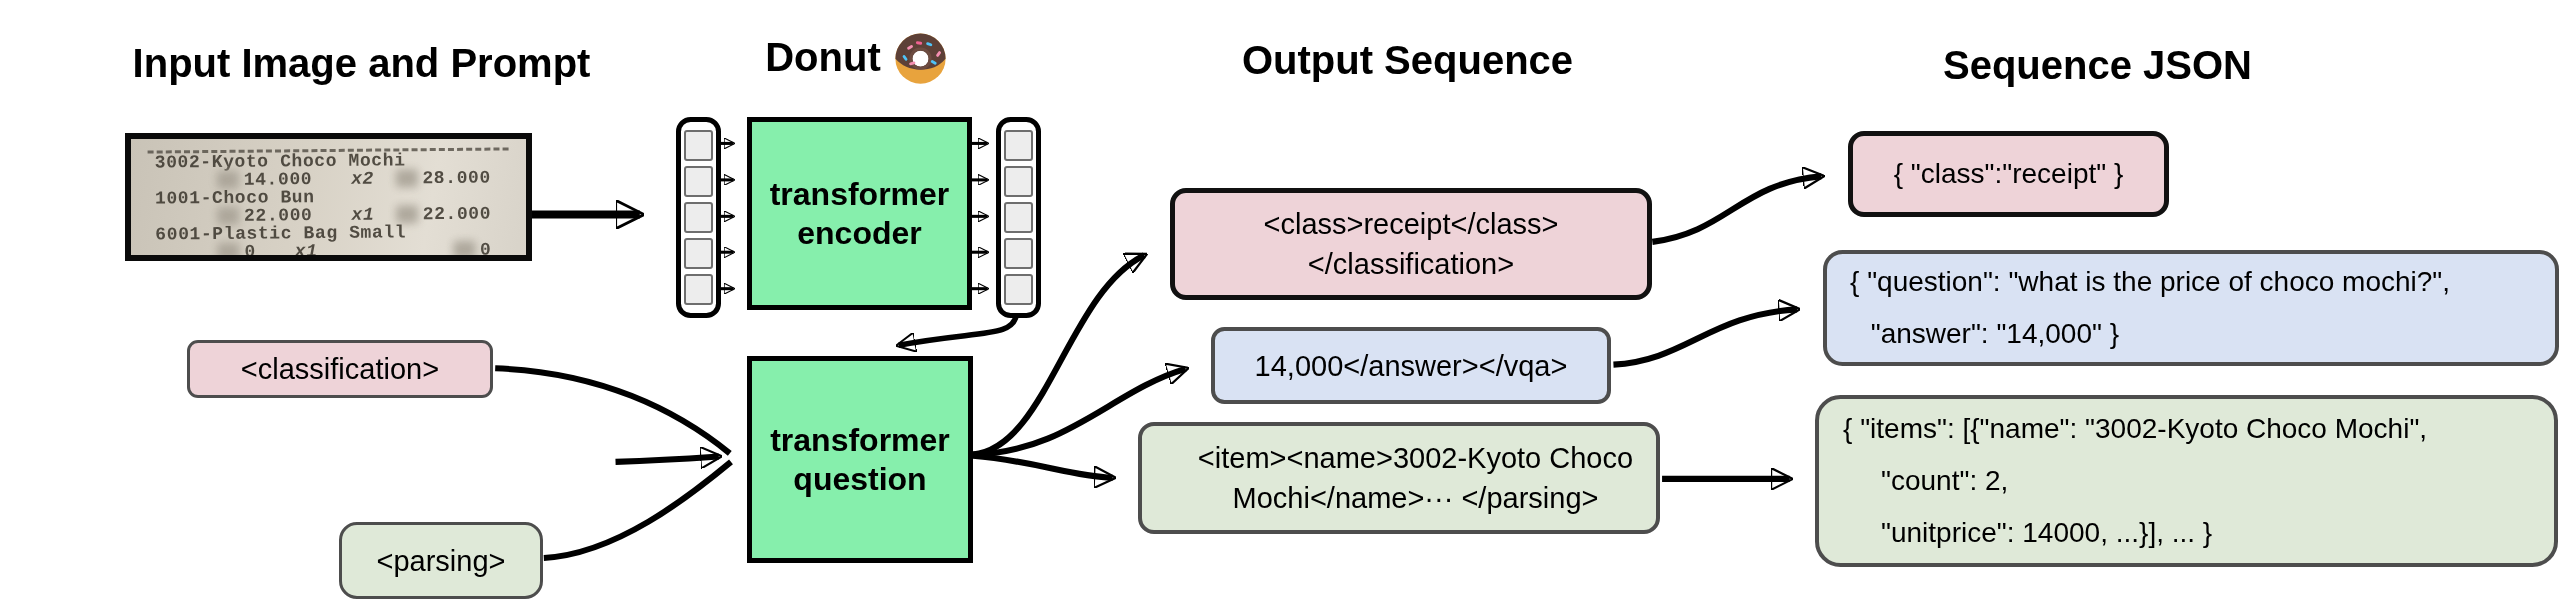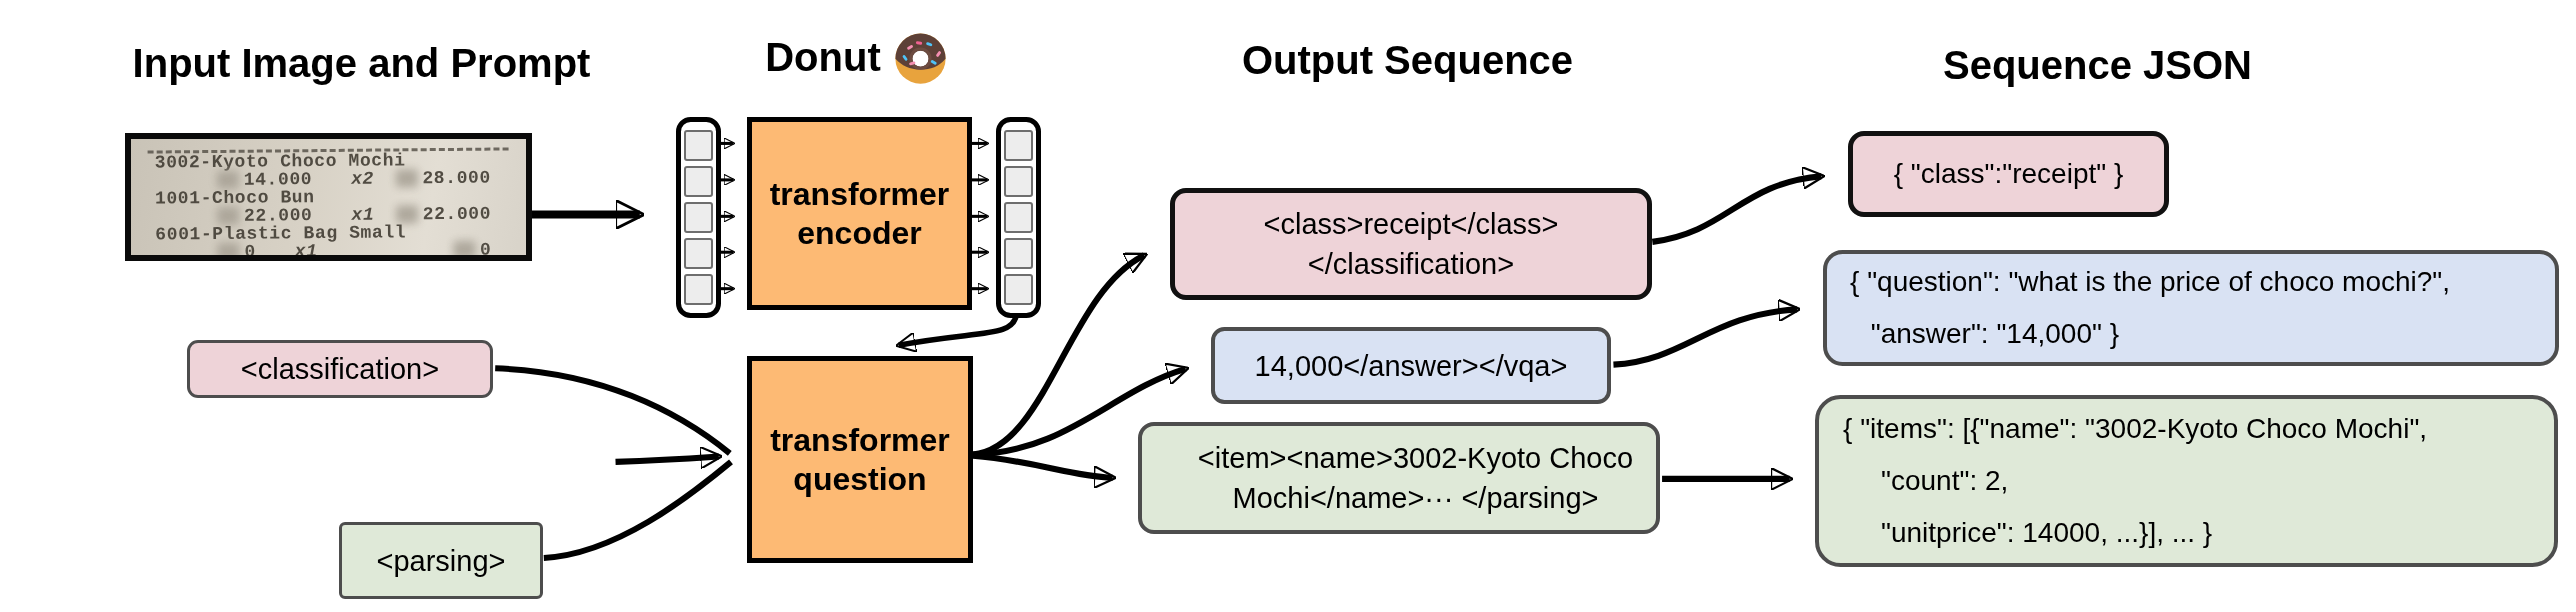--- a/index.html
+++ b/index.html
@@ -13,21 +13,21 @@
   .box{position:absolute;z-index:2;box-sizing:border-box;display:flex;flex-direction:column;
        justify-content:center;align-items:center;text-align:center;}
   .rounded{border-radius:16px;}
   .pinkfill{background:#EED3D8;}
   .bluefill{background:#D9E2F3;}
   .greenfill{background:#DFE9D8;}
   .border-dark{border:4.3px solid #4D4D4D;}
   .border-black{border:5.5px solid #111;}
   .boxtext{font-size:29px;line-height:40px;white-space:nowrap;}
   .jsontext{font-size:28px;line-height:52px;white-space:nowrap;}
-  .block{position:absolute;z-index:2;box-sizing:border-box;background:#fdba74;border:5.5px solid #000;
+  .block{position:absolute;z-index:2;box-sizing:border-box;background:#86efac;border:5.5px solid #000;
          display:flex;align-items:center;justify-content:center;text-align:center;}
   .block .lbl{font-weight:bold;font-size:32px;line-height:39px;}
   .strip{position:absolute;z-index:2;box-sizing:border-box;background:#fff;border:5.5px solid #000;
          border-radius:14.6px;display:flex;flex-direction:column;justify-content:space-evenly;
          align-items:center;padding:2.4px 0;}
   .patch{width:25.5px;height:27px;background:#EDEDED;border:2.4px solid #6E6E6E;border-radius:3px;}
   
   .receipt{position:absolute;z-index:2;left:125px;top:133px;width:407px;height:128px;
            box-sizing:border-box;border:6.7px solid #0a0a0a;
            background:linear-gradient(100deg,#c9c3b7 0%,#d8d2c6 45%,#e3ded4 75%,#d8d3c9 100%);
@@ -40,21 +40,21 @@
          color:#3E3930;letter-spacing:0.6px;white-space:nowrap;opacity:.88;}
   .r-name{padding-left:24px;}
   .r-amounts{display:flex;align-items:center;padding-left:86px;padding-right:35px;}
   .r-blur{display:inline-block;width:22px;height:18px;background:#A8A296;border-radius:2.4px;
           filter:blur(4.3px);margin-right:4.9px;flex:0 0 auto;}
   .r-qty{margin-left:39px;font-style:italic;}
   .r-total-grp{margin-left:auto;display:flex;align-items:center;}
   
   .prompt-pink{left:187px;top:340px;width:306px;height:58px;border-radius:11px;}
   .prompt-blue{left:4.9px;top:413px;width:609px;height:97px;border-radius:17px;}
-  .prompt-green{left:339px;top:522px;width:204px;height:77px;border-radius:6px;}
+  .prompt-green{left:339px;top:522px;width:204px;height:77px;border-radius:18px;}
   .out-pink{left:1170px;top:188px;width:482px;height:112px;}
   .out-blue{left:1211px;top:327px;width:400px;height:77px;border-radius:13.4px;text-align:right;}
   .out-green{left:1138px;top:422px;width:522px;height:112px;padding-left:33px;}
   .json-pink{left:1848px;top:131px;width:321px;height:86px;}
   .json-blue{left:1823px;top:250px;width:736px;height:116px;border-radius:19.5px;align-items:flex-start;padding-left:23px;}
   .json-green{left:1815px;top:395px;width:743px;height:172px;border-radius:25.5px;align-items:flex-start;padding-left:24px;}
   .json-blue .jsontext,.json-green .jsontext{text-align:left;}
   .indent1{padding-left:20.7px;}
   .indent2{padding-left:38px;}
   .donut-ico{display:block;}

